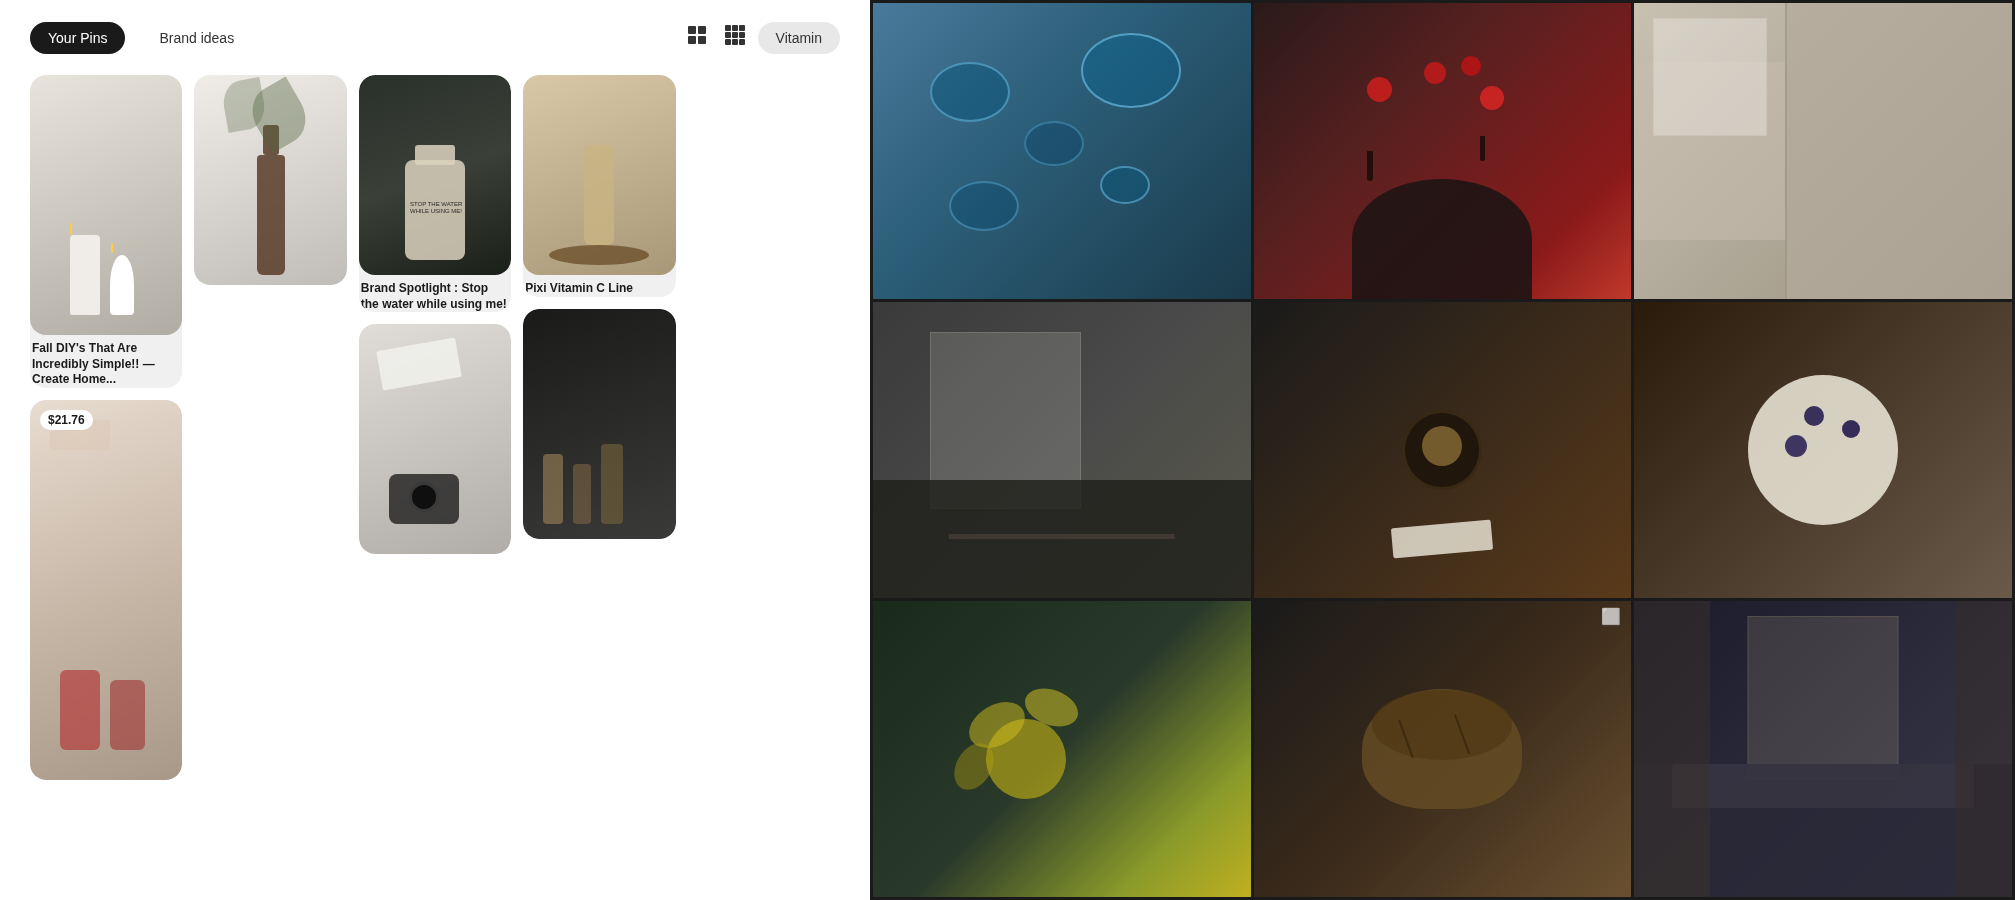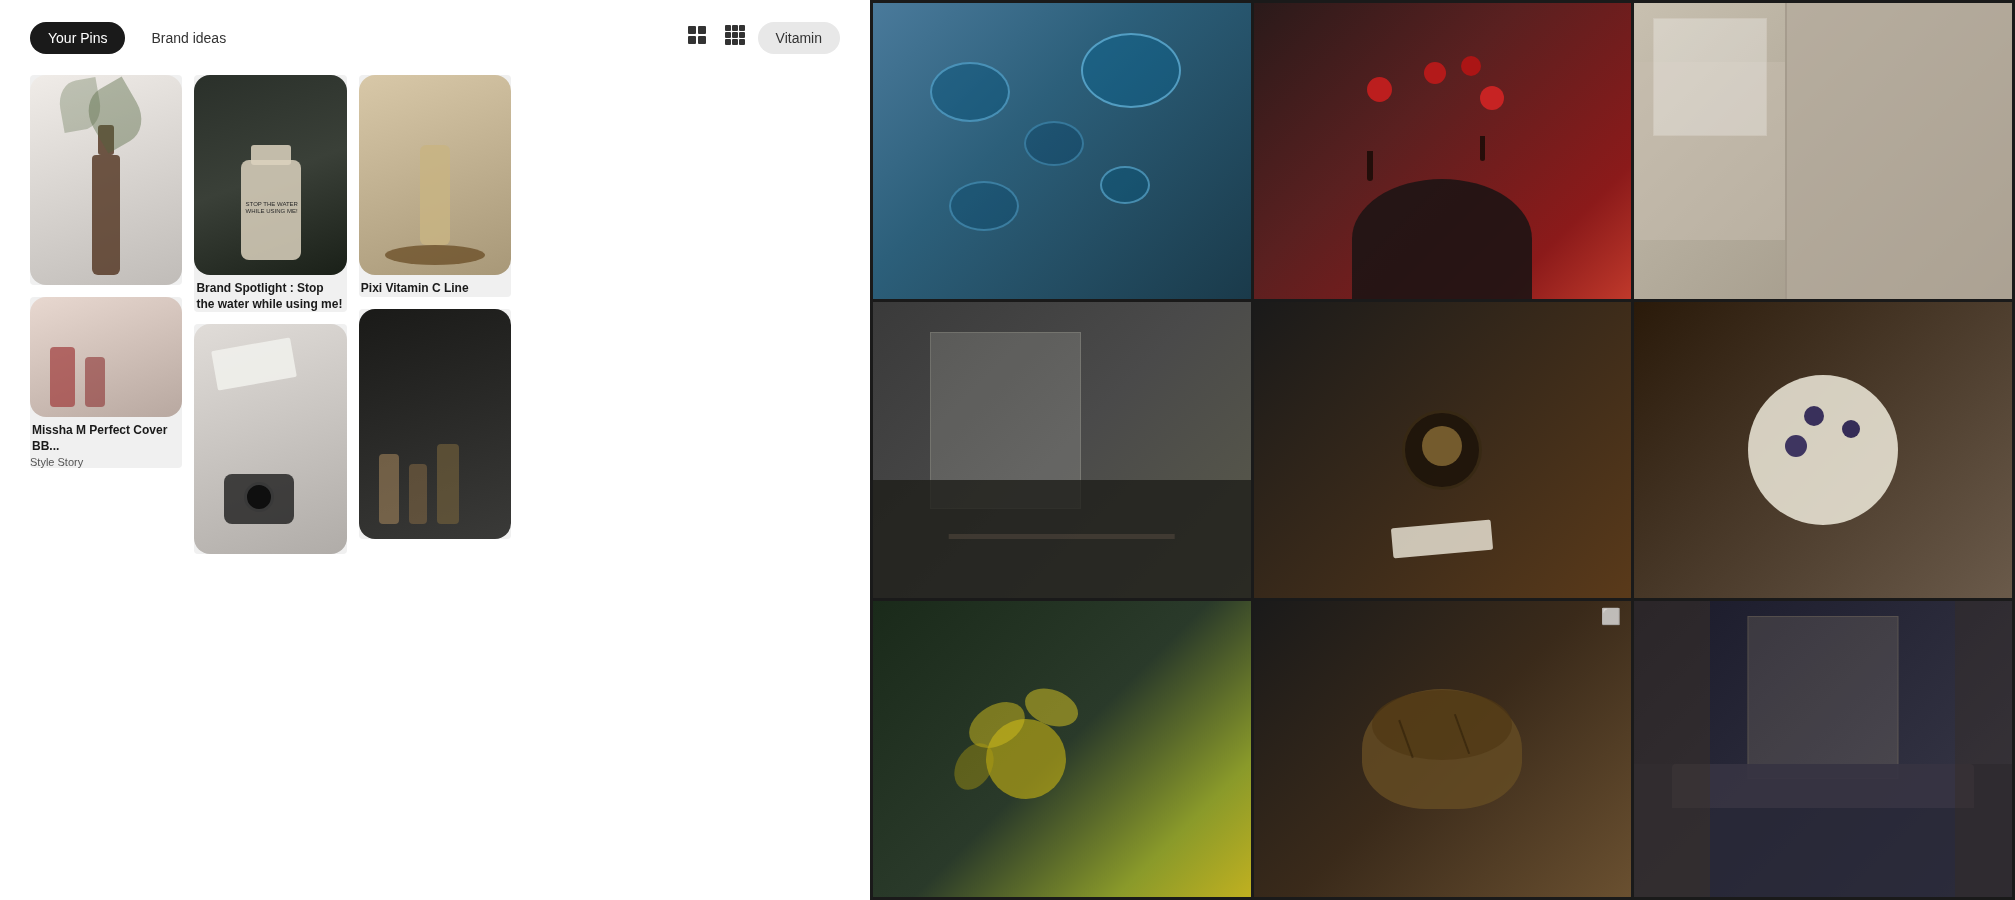--- a/index.html
+++ b/index.html
@@ -28,21 +28,21 @@
     .toolbar {
       display: flex;
       align-items: center;
       justify-content: space-between;
       margin-bottom: 20px;
     }
 
     .tab-group {
       display: flex;
       align-items: center;
-      gap: 8px;
+      gap: 16px;
     }
 
     .tab-btn {
       padding: 8px 18px;
       border-radius: 20px;
       border: none;
       cursor: pointer;
       font-size: 14px;
       font-weight: 500;
     }
@@ -77,21 +77,21 @@
       border-radius: 20px;
       border: none;
       background: #e8e8e8;
       color: #333;
       font-size: 14px;
       font-weight: 500;
       cursor: pointer;
     }
 
     .pin-card {
-      border-radius: 4px;
+      border-radius: 16px;
       overflow: hidden;
       background: #f0f0f0;
       position: relative;
       cursor: pointer;
     }
 
     .pin-label {
       font-size: 12px;
       font-weight: 600;
       color: #1a1a1a;
@@ -205,39 +205,52 @@
             <rect x="8" y="15" width="6" height="6" rx="1" fill="#333"></rect>
             <rect x="15" y="15" width="6" height="6" rx="1" fill="#333"></rect>
           </svg>
         </button>
         <button class="organize-btn">Vitamin</button>
       </div>
     </div>
 
     <div style="display: grid; grid-template-columns: repeat(5, 1fr); gap: 12px; align-items: start;">
 
+      <div class="col">
+        <div class="pin-card">
+          <div class="pin-candles" style="height:260px; border-radius:16px; background: linear-gradient(160deg,#e8e4dc,#ccc8c0,#b0aca4); position:relative; overflow:hidden;">
+
+            <div style="position:absolute;bottom:20px;left:40px;width:30px;height:80px;background:#f0ece8;border-radius:4px 4px 2px 2px;"></div>
+            <div style="position:absolute;bottom:20px;left:80px;width:24px;height:60px;background:#ffffff;border-radius:50% 50% 4px 4px;"></div>
+            <div style="position:absolute;bottom:100px;left:40px;width:2px;height:12px;background:#ffcc44;border-radius:1px;"></div>
+            <div style="position:absolute;bottom:82px;left:81px;width:2px;height:10px;background:#ffcc44;border-radius:1px;"></div>
+          </div>
+          <div class="pin-label">Fall DIY's That Are Incredibly Simple!! — Create Home...</div>
+        </div>
+        <div class="pin-card" style="position:relative;">
+          <div style="height:380px; border-radius:16px; background: linear-gradient(160deg,#e8dcd0,#c8b8a8,#a89888); position:relative; overflow:hidden;">
+
+            <div style="position:absolute;bottom:30px;left:30px;width:40px;height:80px;background:rgba(180,60,60,0.7);border-radius:6px;"></div>
+            <div style="position:absolute;bottom:30px;left:80px;width:35px;height:70px;background:rgba(160,50,50,0.6);border-radius:6px;"></div>
+            <div style="position:absolute;top:20px;left:20px;width:60px;height:30px;background:rgba(220,200,180,0.5);border-radius:4px;"></div>
+          </div>
+          <div class="price-badge">$21.76</div>
+        </div>
+      </div>
 
       <div class="col">
         <div class="pin-card">
           <div style="height:210px; border-radius:16px; background: linear-gradient(160deg,#f0ece8,#d8d4d0,#c0bcb8); position:relative; overflow:hidden;">
 
             <div style="position:absolute;left:50%;bottom:10px;transform:translateX(-50%);width:28px;height:120px;background:rgba(80,50,30,0.8);border-radius:4px 4px 6px 6px;"></div>
             <div style="position:absolute;left:50%;bottom:130px;transform:translateX(-50%);width:16px;height:30px;background:rgba(80,50,30,0.8);border-radius:3px;"></div>
 
             <div style="position:absolute;top:10px;left:60px;width:50px;height:60px;background:rgba(80,100,60,0.4);border-radius:50% 0 50% 0;transform:rotate(-30deg);"></div>
             <div style="position:absolute;top:5px;left:30px;width:40px;height:50px;background:rgba(80,100,60,0.3);border-radius:50% 0 50% 0;transform:rotate(-10deg);"></div>
           </div>
-        </div>
-        <div class="pin-card">
-          <div style="height:120px; border-radius:16px; background: linear-gradient(160deg,#e8d8d0,#d0c0b8,#b8a8a0); position:relative; overflow:hidden;">
-            <div style="position:absolute;bottom:10px;left:20px;width:25px;height:60px;background:rgba(160,60,60,0.7);border-radius:4px;"></div>
-            <div style="position:absolute;bottom:10px;left:55px;width:20px;height:50px;background:rgba(140,50,50,0.6);border-radius:4px;"></div>
-          </div>
-          <div class="pin-label">Missha M Perfect Cover BB...</div>
-          <div class="pin-sublabel">Style Story</div>
         </div>
       </div>
 
       <div class="col">
         <div class="pin-card">
           <div style="height:200px; border-radius:16px; background: linear-gradient(160deg,#2a302a,#3a4038,#1a2018); position:relative; overflow:hidden;">
 
             <div style="position:absolute;left:50%;bottom:15px;transform:translateX(-50%);width:60px;height:100px;background:rgba(220,210,190,0.85);border-radius:8px;"></div>
             <div style="position:absolute;left:50%;bottom:110px;transform:translateX(-50%);width:40px;height:20px;background:rgba(220,210,190,0.85);border-radius:3px;"></div>
 

